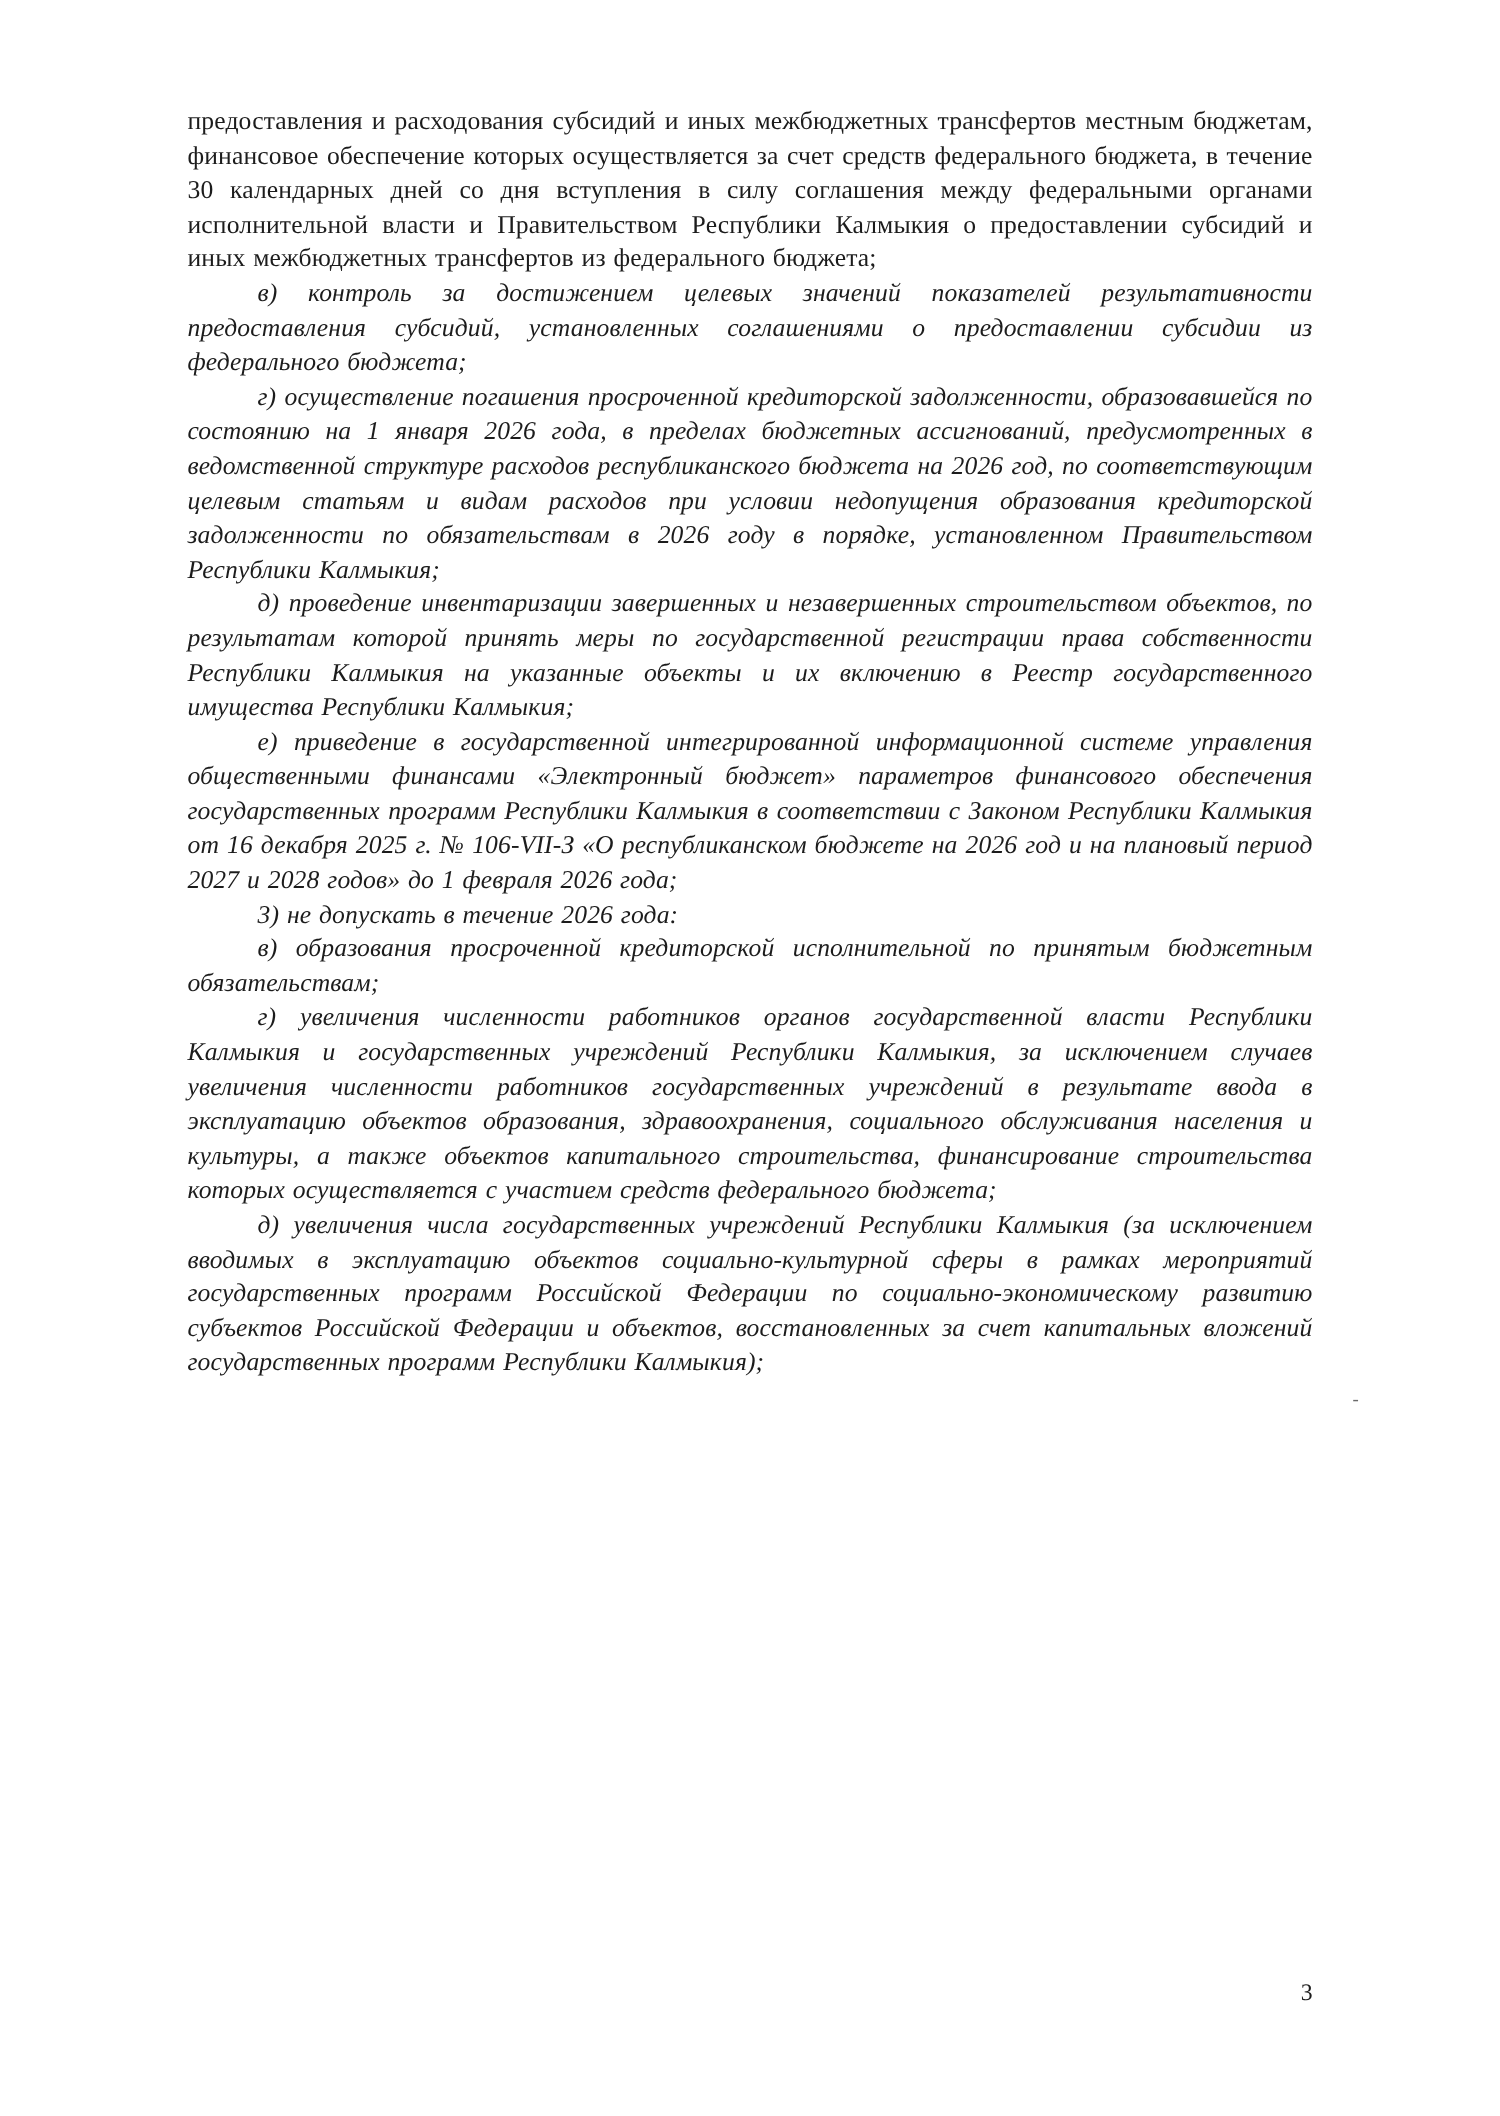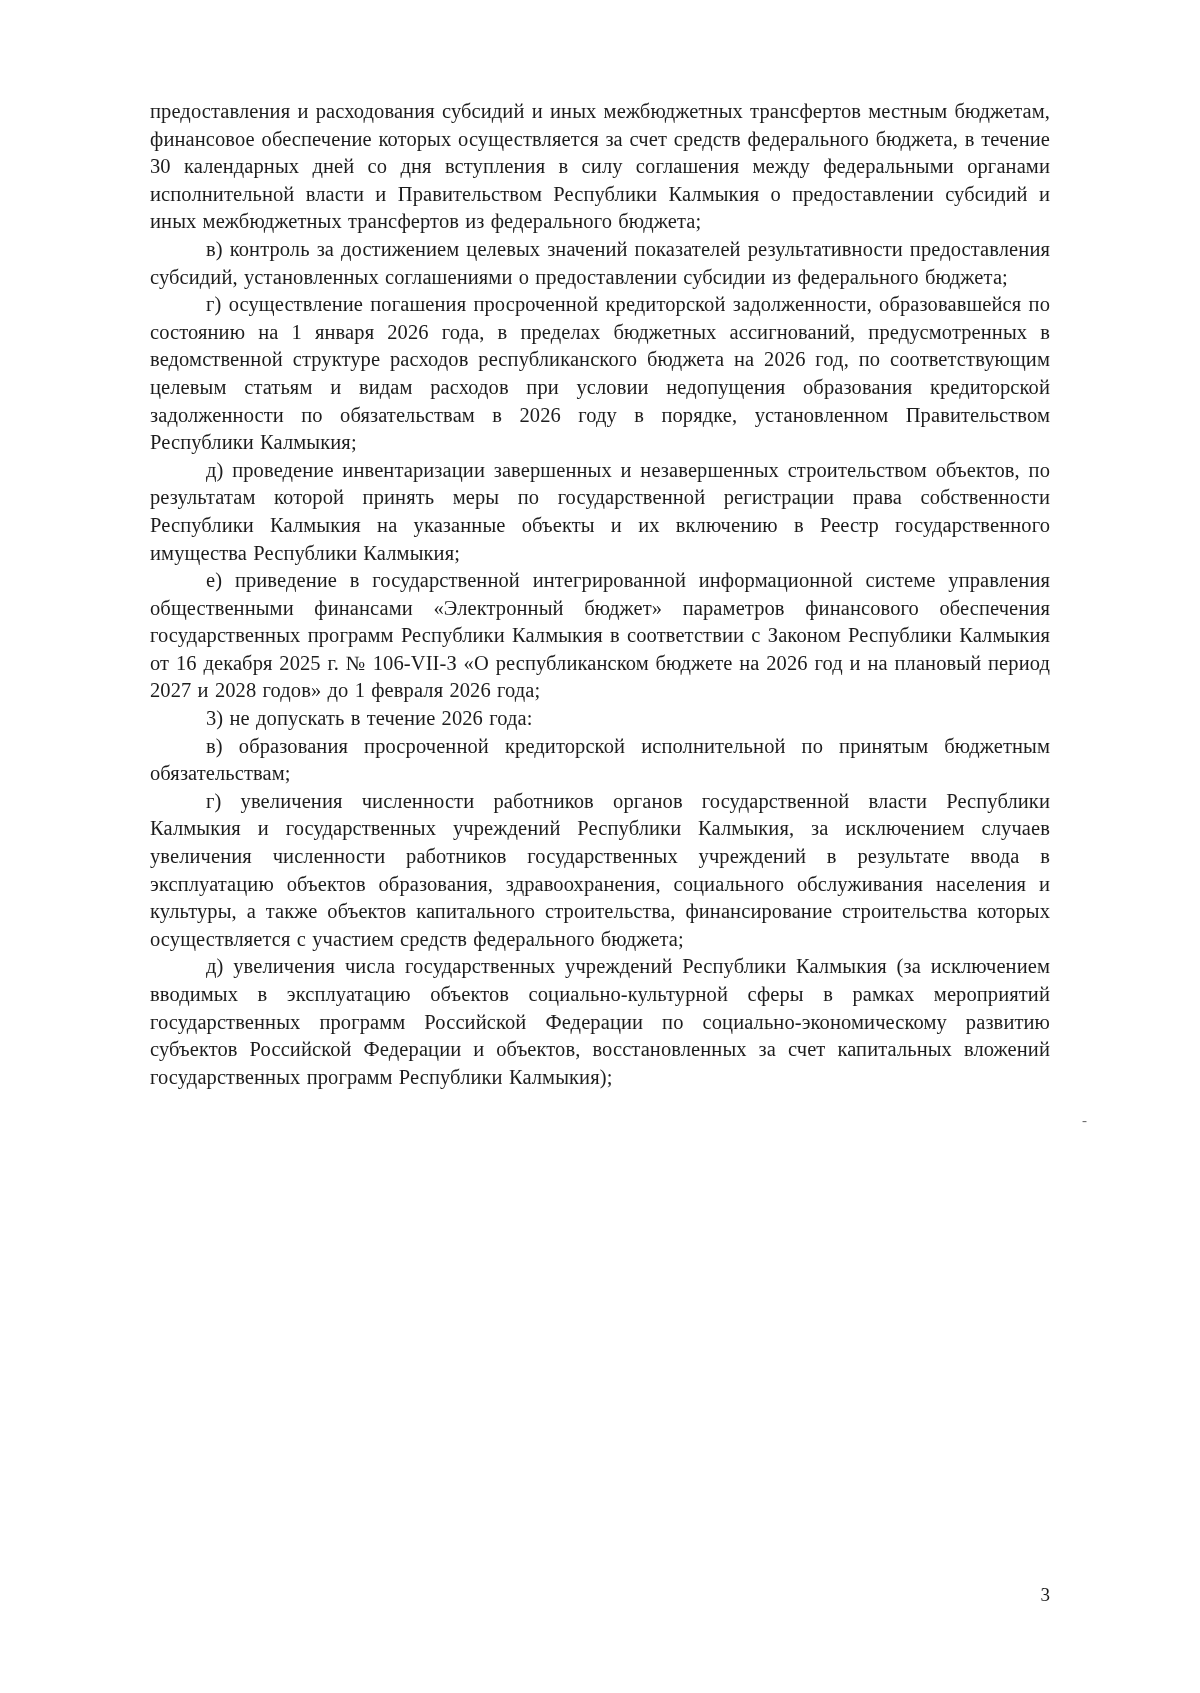--- a/index.html
+++ b/index.html
@@ -11,34 +11,35 @@
       height: 1693px;
       background: #ffffff;
       position: relative;
       overflow: hidden;
       font-family: "Liberation Serif", "DejaVu Serif", serif;
       color: #1c1c1c;
     }
     .sheet {
       position: absolute;
       left: 150px;
-      top: 98px;
+      top: 84px;
       width: 900px;
       background: transparent;
     }
     .para {
       margin: 0;
       font-size: 20.5px;
       line-height: 27.6px;
       text-align: justify;
       letter-spacing: 0.1px;
       word-spacing: 1px;
     }
     .para.indent {
       text-indent: 56px;
+      font-style: italic;
     }
     .page-number {
       position: absolute;
       left: 150px;
       top: 1584px;
       width: 900px;
       text-align: right;
       font-size: 19px;
       color: #1c1c1c;
     }

